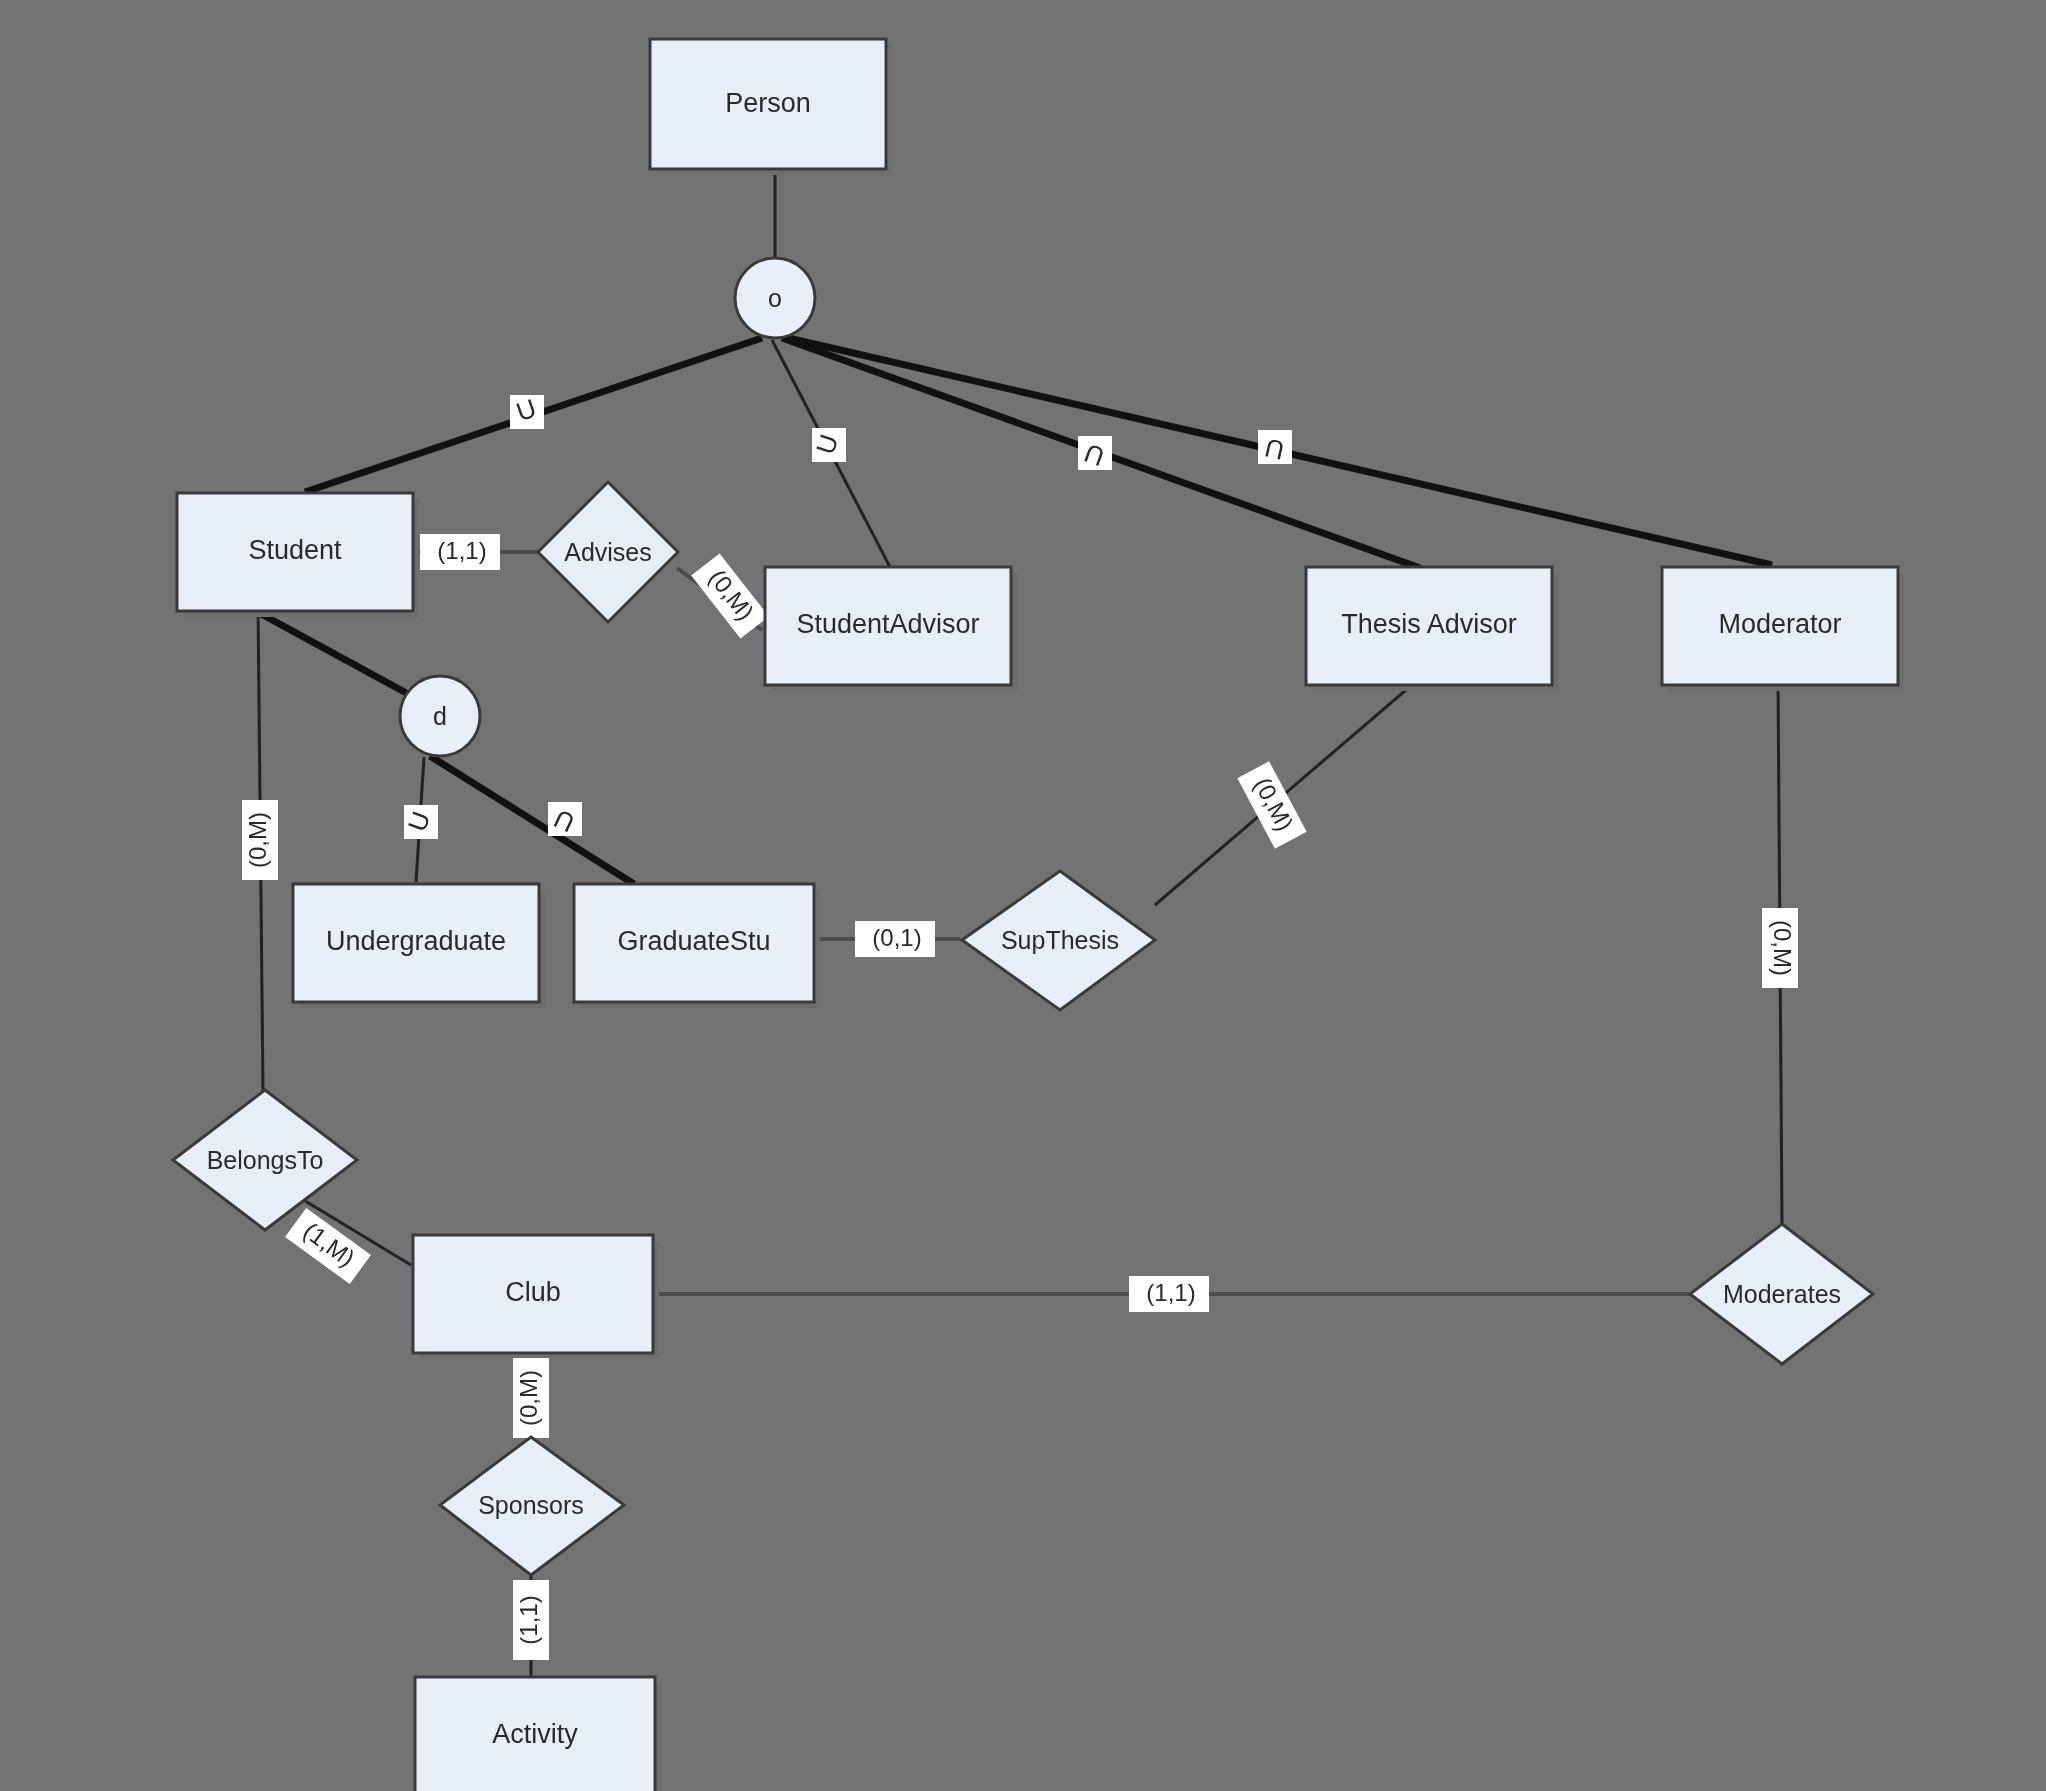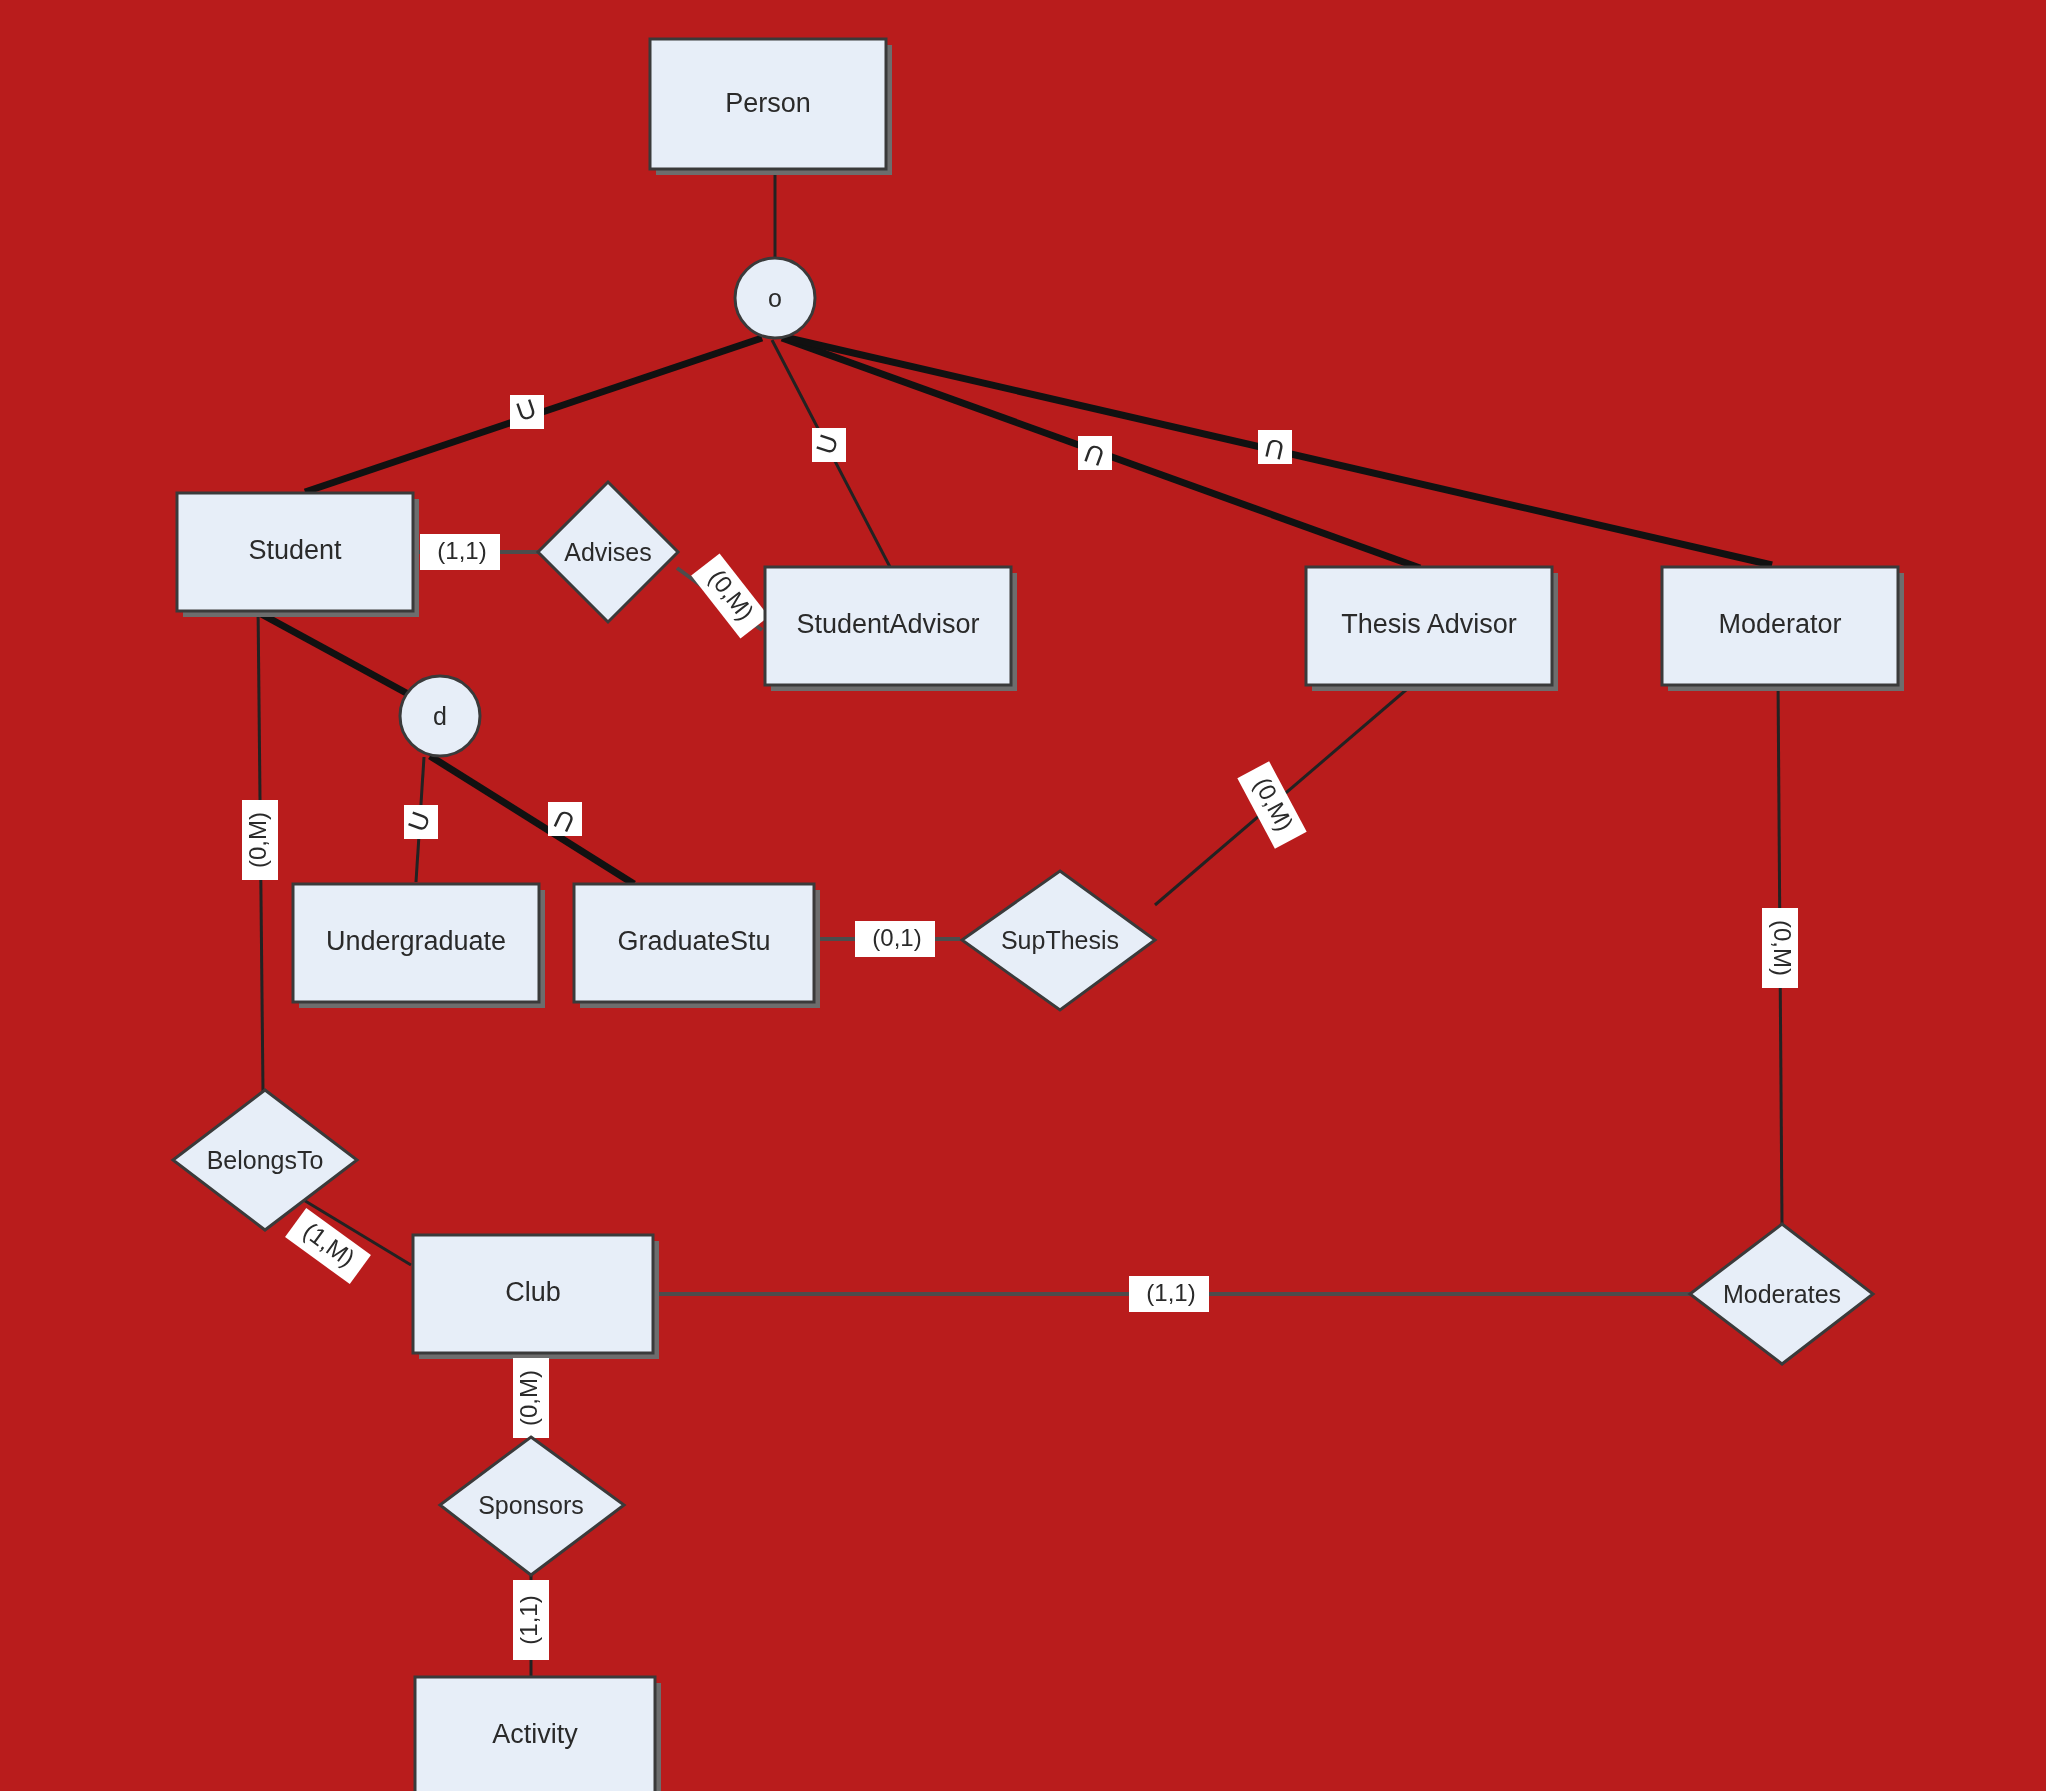--- a/index.html
+++ b/index.html
@@ -8,21 +8,21 @@
     padding: 0;
     background: #ffffff;
   }
   body {
     font-family: "Liberation Sans", sans-serif;
   }
   #canvas {
     position: relative;
     width: 2046px;
     height: 1791px;
-    background: #b91c1c;
+    background: #737373;
     overflow: hidden;
   }
   svg#diagram {
     position: absolute;
     left: 0;
     top: 0;
     width: 2046px;
     height: 1791px;
   }
   .ent-rect {

